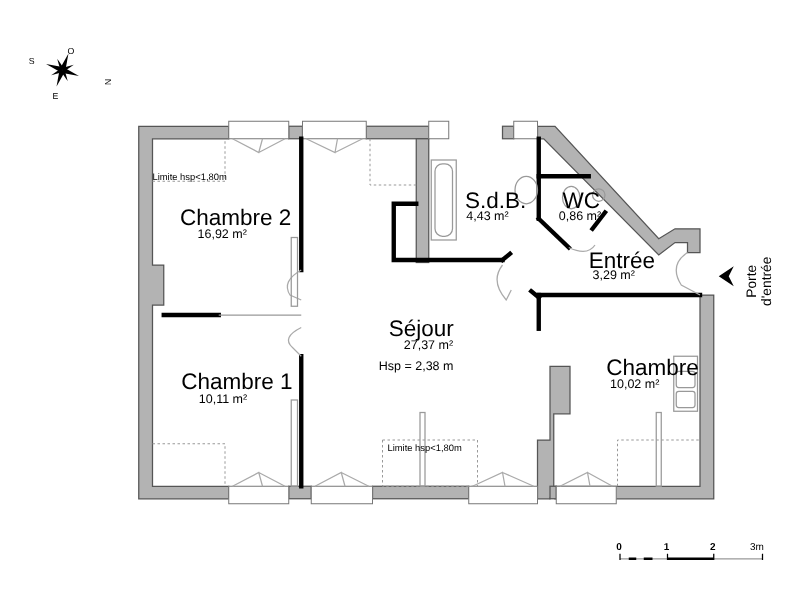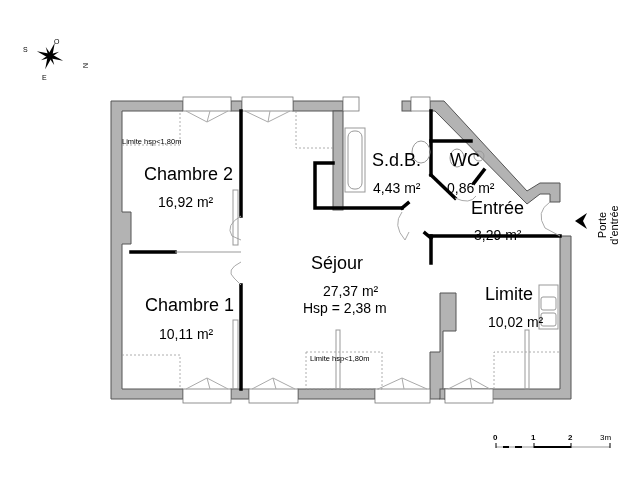--- a/index.html
+++ b/index.html
@@ -6,21 +6,21 @@
   body { width:640px; height:480px; position:relative; overflow:hidden; font-family:"Liberation Sans", sans-serif; }
   svg { position:absolute; left:0; top:0; }
   .wall { fill:#b3b3b3; stroke:#555; stroke-width:1; }
   .iwall { stroke:#000; stroke-width:3.5; fill:none; stroke-linecap:square; }
   .thin { stroke:#999; stroke-width:1; fill:none; }
   .dash { stroke:#999; stroke-width:0.8; fill:none; stroke-dasharray:2,2; }
   .win { fill:#fff; stroke:#777; stroke-width:0.8; }
   .door { stroke:#aaa; stroke-width:1; fill:none; }
   .lbl { position:absolute; white-space:nowrap; color:#000;text-align:right; }
   .room { font-size:18px; }
-  .area { font-size:14px;margin-top:12px; }
+  .area { font-size:10px; }
   .small { font-size:7.5px; }
   .compass-l { font-size:7px; position:absolute; }
 </style>
 </head>
 <body>
 
 <svg width="640" height="480" viewBox="0 0 640 480">
 
   <g transform="translate(50,56)">
     <polygon points="0,-14 2,-2 0,0 -2,-2" fill="#000" transform="rotate(20)"></polygon>
@@ -149,21 +149,21 @@
 
 <span class="lbl room" style="left:372px;top:150px">S.d.B.</span>
 <span class="lbl area" style="left:373px;top:168px">4,43 m²</span>
 
 <span class="lbl room" style="left:450px;top:150px">WC</span>
 <span class="lbl area" style="left:447px;top:168px">0,86 m²</span>
 
 <span class="lbl room" style="left:471px;top:198px">Entrée</span>
 <span class="lbl area" style="left:474px;top:215px">3,29 m²</span>
 
-<span class="lbl room" style="left:485px;top:284px">Limite</span>
+<span class="lbl room" style="left:485px;top:284px">Chambre</span>
 <span class="lbl area" style="left:488px;top:302px">10,02 m²</span>
 
 <div style="position:absolute;left:578px;top:213px;width:60px;transform:rotate(-90deg);transform-origin:center;font-size:11px;line-height:12px;text-align:center">
   <div>Porte</div>
   <div>d'entrée</div>
 </div>
 
 <span class="lbl" style="left:493px;top:433px;font-size:8px;font-weight:bold">0</span>
 <span class="lbl" style="left:531px;top:433px;font-size:8px;font-weight:bold">1</span>
 <span class="lbl" style="left:568px;top:433px;font-size:8px;font-weight:bold">2</span>

